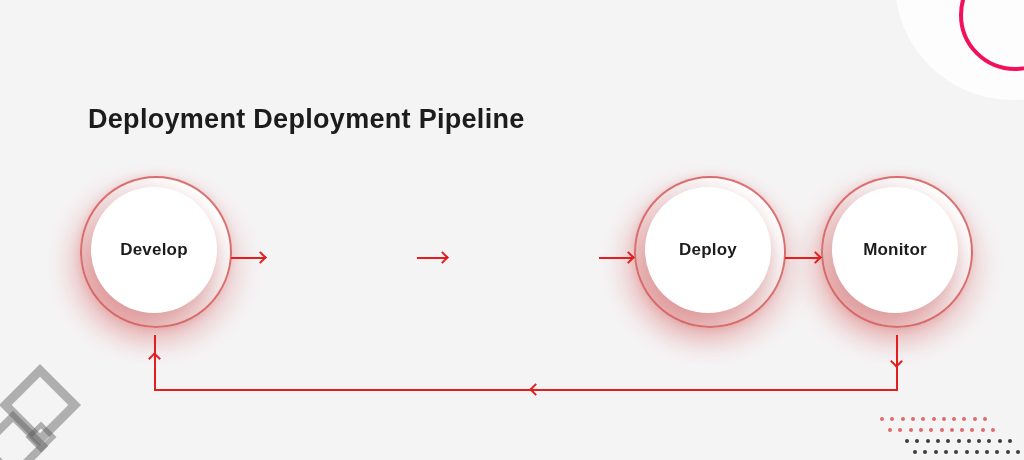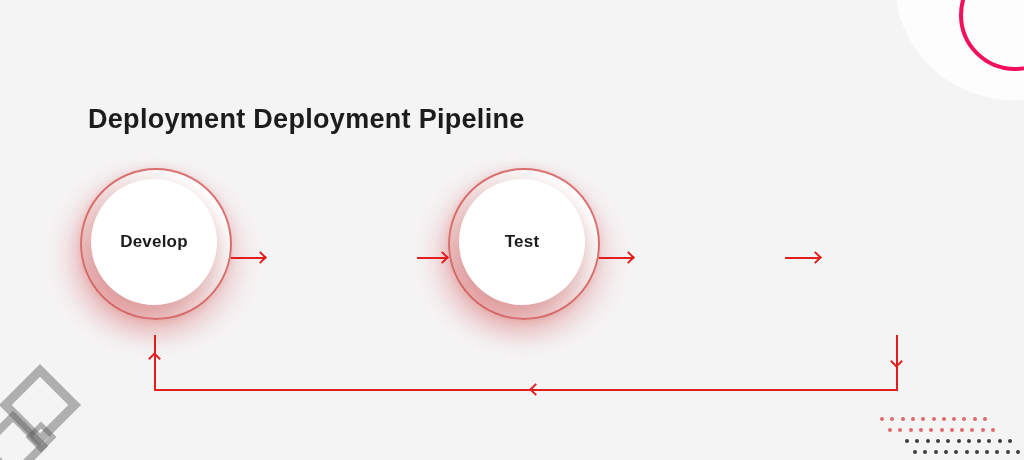--- a/index.html
+++ b/index.html
@@ -22,21 +22,21 @@
 
   
   .title{
     position:absolute;left:88px;top:86px;
     font-size:27px;font-weight:700;letter-spacing:.3px;
     color:var(--ink);
   }
 
   
   .node{
-    position:absolute;top:168px;width:152px;height:152px;
+    position:absolute;top:176px;width:152px;height:152px;
     box-sizing:border-box;border-radius:50%;
     border:2px solid rgba(214,100,100,.9);
     background:linear-gradient(45deg,
        rgba(216,86,86,.55) 0%,
        rgba(216,86,86,.28) 32%,
        rgba(245,230,230,.55) 62%,
        rgba(255,255,255,.95) 85%);
     box-shadow:-10px 12px 26px rgba(214,80,80,.30),
                 10px 14px 26px rgba(214,80,80,.16),
                 0 0 8px rgba(214,80,80,.12);
@@ -147,23 +147,28 @@
       <span class="dot" style="left: 1016px; top: 450px; width: 4px; height: 4px; background: rgb(61, 61, 61);"></span>
     </div>
 
   <h1 class="title">Deployment Deployment Pipeline</h1>
 
   <div class="node n1">
     <div class="node-inner">
       <span class="node-label">Develop</span>
     </div>
   </div>
-  <div class="node n3">
+  <div class="node n4">
     <div class="node-inner">
-      <span class="node-label">Test</span>
+      <span class="node-label">Deploy</span>
+    </div>
+  </div>
+  <div class="node n5">
+    <div class="node-inner">
+      <span class="node-label">Monitor</span>
     </div>
   </div>
 
   <div class="conn c1">
     <span class="chev"></span>
   </div>
   <div class="conn c2">
     <span class="chev"></span>
   </div>
   <div class="conn c3">

